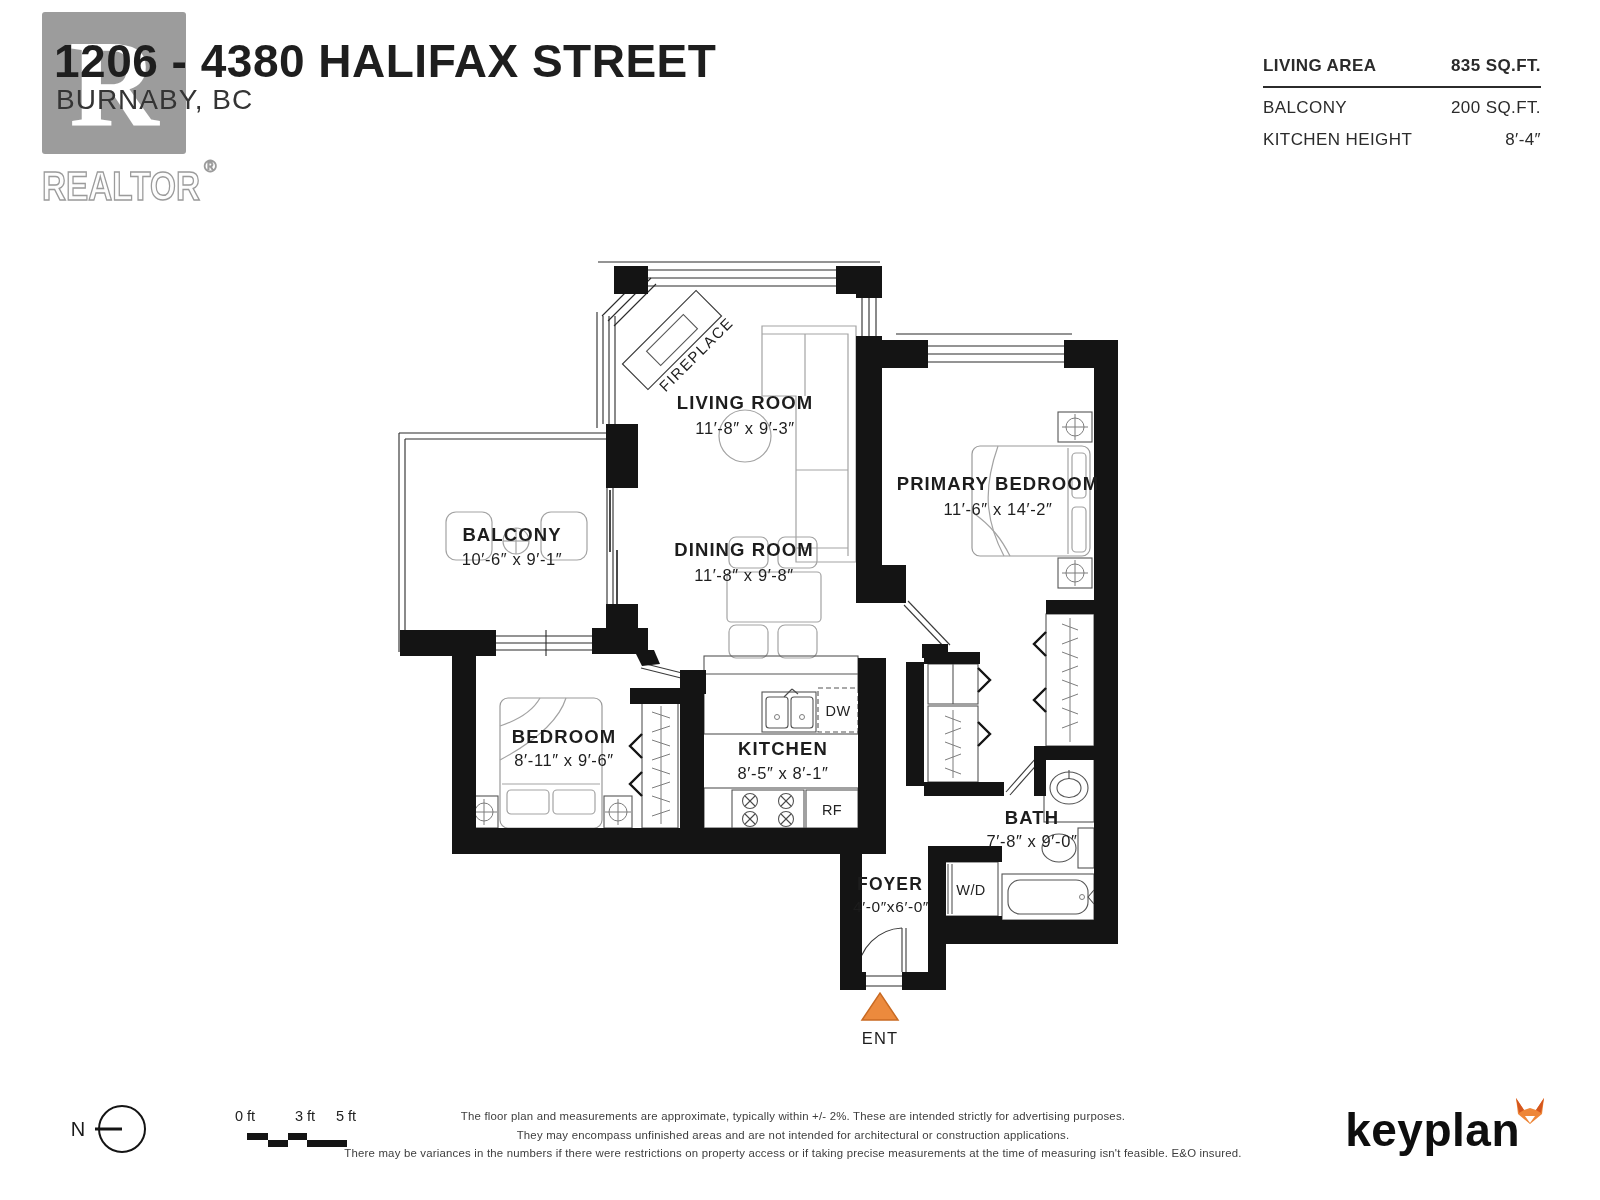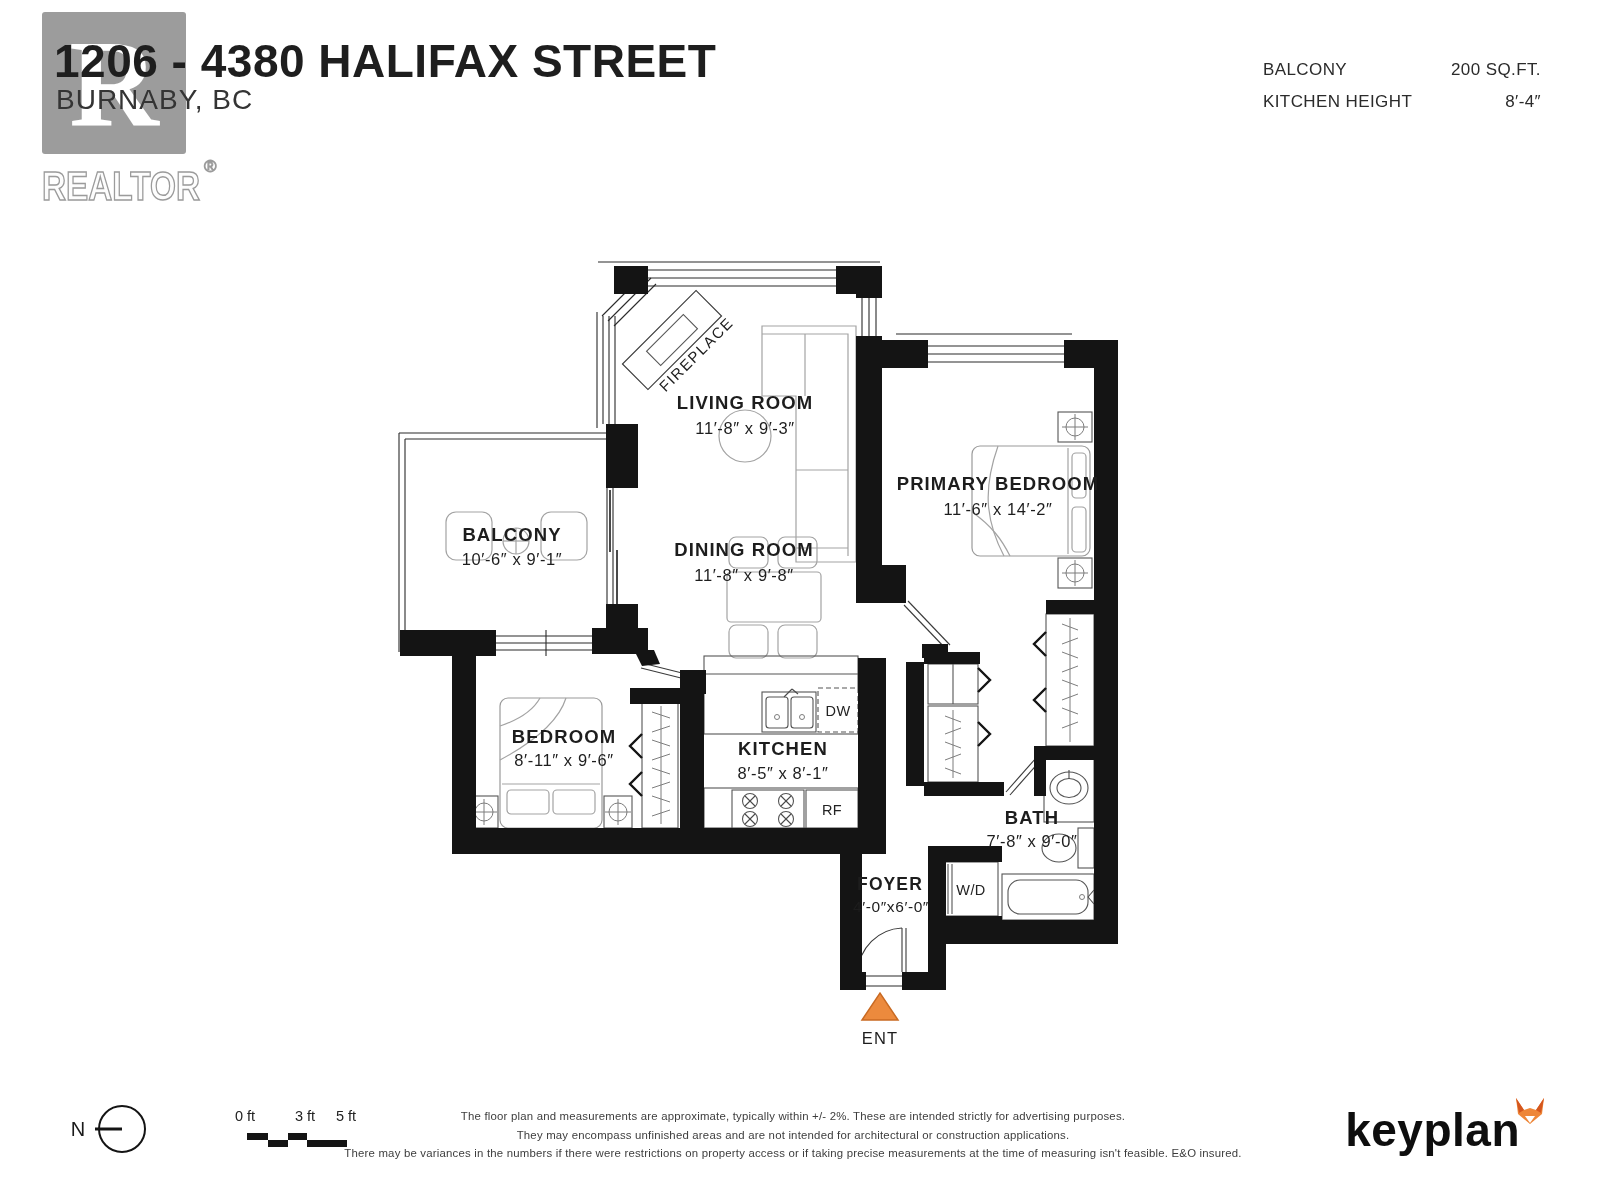--- a/index.html
+++ b/index.html
@@ -56,20 +56,24 @@
       <rect x="2" y="2" width="144" height="142" rx="3" fill="#9c9c9c"></rect>
       <text x="74" y="116" text-anchor="middle" style="font-family:'Liberation Serif',serif;font-size:124px;font-weight:700;fill:#ffffff;">R</text>
       <text x="2" y="190" textLength="158" lengthAdjust="spacingAndGlyphs" style="font-family:'Liberation Sans',sans-serif;font-size:40px;font-weight:700;fill:#fdfdfd;stroke:#9b9b9b;stroke-width:1.5;">REALTOR</text>
       <text x="164" y="162" style="font-family:'Liberation Sans',sans-serif;font-size:17px;fill:#fdfdfd;stroke:#9b9b9b;stroke-width:1;">®</text>
     </svg>
     <div class="addr1">1206 - 4380 HALIFAX STREET</div>
     <div class="addr2">BURNABY, BC</div>
   </div>
 
   <div class="stats">
+    <div class="row main">
+      <span>LIVING AREA</span>
+      <span class="v">835 SQ.FT.</span>
+    </div>
     <div class="row" style="margin-top:4px;">
       <span>BALCONY</span>
       <span class="v">200 SQ.FT.</span>
     </div>
     <div class="row">
       <span>KITCHEN HEIGHT</span>
       <span class="v">8′-4″</span>
     </div>
   </div>
 

